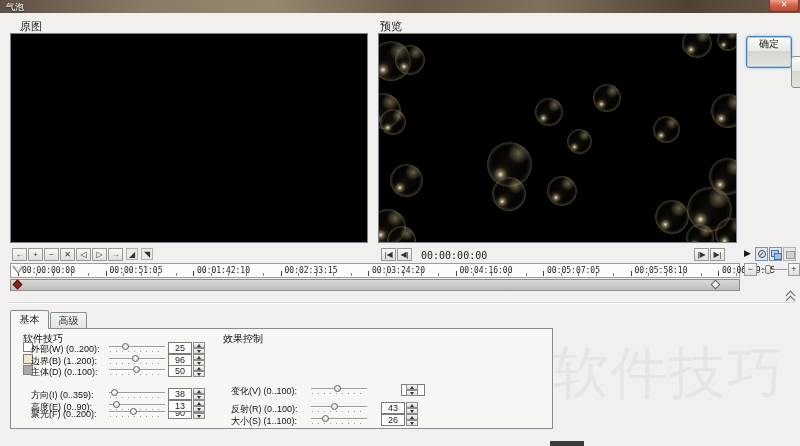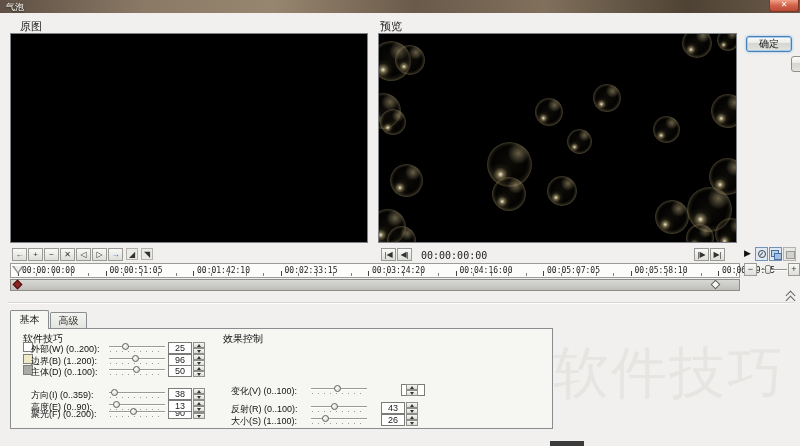--- a/index.html
+++ b/index.html
@@ -17,21 +17,21 @@
   
   .videopanel{position:absolute;top:33px;height:210px;background:#000;border:1px solid #7e8287;
     box-sizing:border-box;overflow:hidden;}
   .bubble{position:absolute;border-radius:50%;
     background:
       radial-gradient(circle at 30% 72%, rgba(255,246,214,.95) 0%, rgba(215,195,140,.5) 7%, rgba(120,105,65,.15) 16%, rgba(0,0,0,0) 26%),
       radial-gradient(circle at 70% 25%, rgba(225,205,150,.45) 0%, rgba(0,0,0,0) 24%),
       radial-gradient(circle at 50% 48%, rgba(38,34,22,.35) 0%, rgba(20,18,11,.15) 52%, rgba(125,112,75,.38) 80%, rgba(205,190,140,.5) 92%, rgba(70,62,40,.55) 99%);
     box-shadow:inset 0 0 3px rgba(215,195,145,.45);}
   
-  .btn{position:absolute;left:746px;width:46px;height:16px;box-sizing:border-box;
+  .btn{position:absolute;left:746px;width:46px;height:32px;box-sizing:border-box;
     background:linear-gradient(#fbfbfb,#e9e9e5 45%,#d6d6d0 46%,#e4e4df);
     border:1px solid #8e8f8a;border-radius:3px;font-size:10px;text-align:center;line-height:14px;}
   .btn.focused{border-color:#4a7fb5;box-shadow:inset 0 0 0 1px #a9cdec,0 0 3px #8fc0e8;}
   
   .tbtn{display:inline-block;width:15px;height:13px;margin-right:1px;box-sizing:border-box;
     background:linear-gradient(#f9f9f7,#dedeb a0);background:linear-gradient(#f9f9f7,#dededa);
     border:1px solid #9a9a96;font-size:8px;line-height:11px;text-align:center;color:#333;vertical-align:top;}
   .tbtn.small{width:12px;height:12px;border-color:#b3b3ae;background:#eaeae6;margin-left:2px;}
   .tbtn.accent{color:#1f5fce;font-weight:bold;}
   .kf-toolbar{position:absolute;left:12px;top:248px;white-space:nowrap;}

